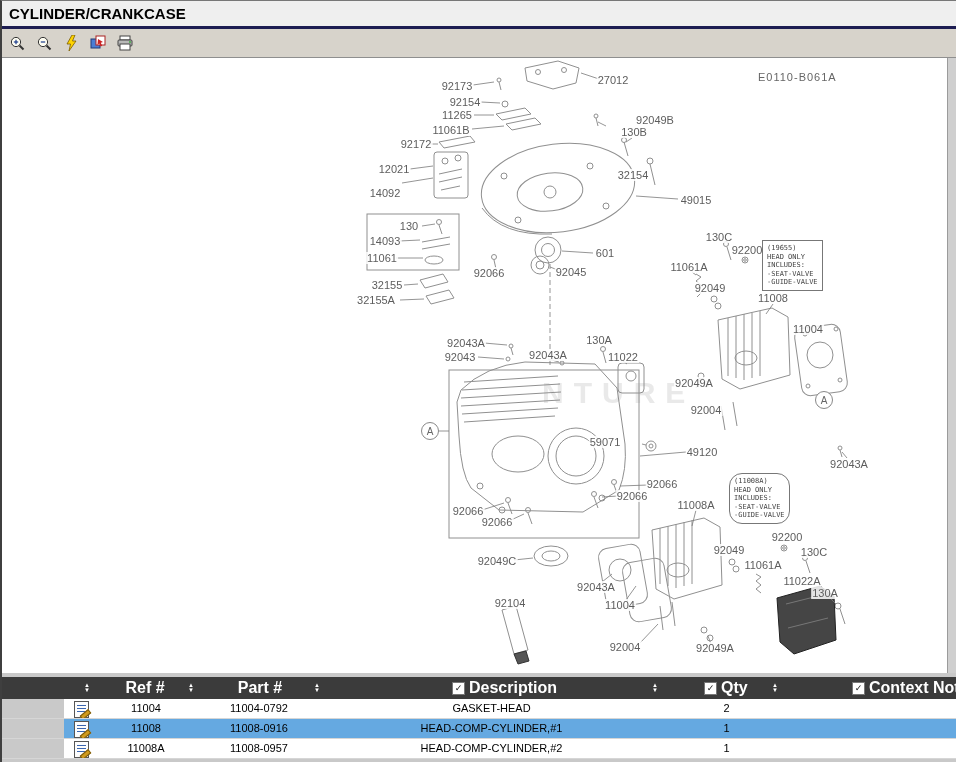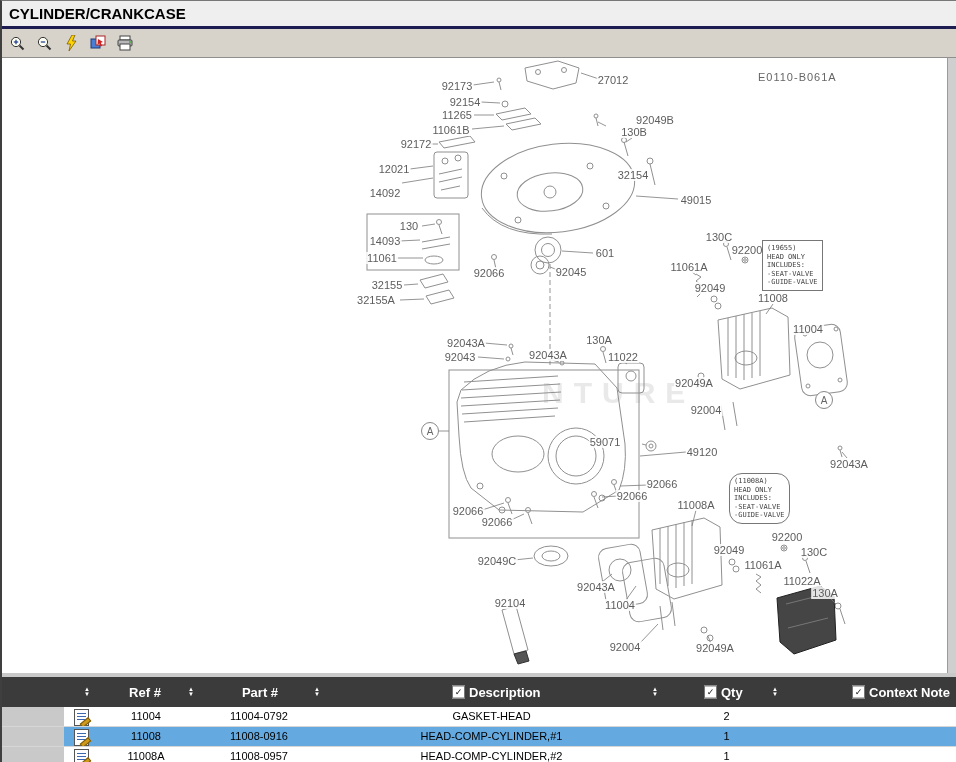--- a/index.html
+++ b/index.html
@@ -28,21 +28,21 @@
   .part-label{position:absolute;transform:translate(-50%,-50%);font-size:11px;color:#5d5d5d;
               background:rgba(255,255,255,0.85);padding:0 1px;white-space:nowrap;cursor:pointer;}
   .marker{position:absolute;transform:translate(-50%,-50%);width:16px;height:16px;border:1px solid #888;
           border-radius:50%;background:#fff;color:#666;font-size:10px;display:flex;align-items:center;
           justify-content:center;}
   .note-box{position:absolute;z-index:3;border:1px solid #777;background:#fff;padding:3px 4px;
             font-family:"DejaVu Sans Mono",monospace;font-size:7px;line-height:8.5px;color:#444;
             white-space:nowrap;}
   
   .parts-table{position:absolute;left:0;right:0;top:672px;bottom:0;background:#c9c9c9;padding-top:4px;}
-  .thead{height:30px;background:var(--header-bg,#3b3b3b);position:relative;color:#fff;font-size:13px;
+  .thead{height:22px;background:var(--header-bg,#3b3b3b);position:relative;color:#fff;font-size:16px;
          font-weight:bold;}
   .h-label{position:absolute;top:50%;transform:translate(-50%,-50%);white-space:nowrap;cursor:pointer;}
   .h-group{position:absolute;top:50%;transform:translateY(-50%);display:flex;align-items:center;gap:4px;
            white-space:nowrap;cursor:pointer;}
   .h-sort{position:absolute;top:50%;transform:translateY(-50%);display:flex;flex-direction:column;
           align-items:center;cursor:pointer;}
   .h-sort::before{content:"▲";font-size:6px;line-height:5px;}
   .h-sort::after{content:"▼";font-size:6px;line-height:5px;}
   .checkbox{width:11px;height:11px;background:#fff;border:1px solid #777;display:inline-flex;
             align-items:center;justify-content:center;color:#111;font-size:9px;line-height:1;}

